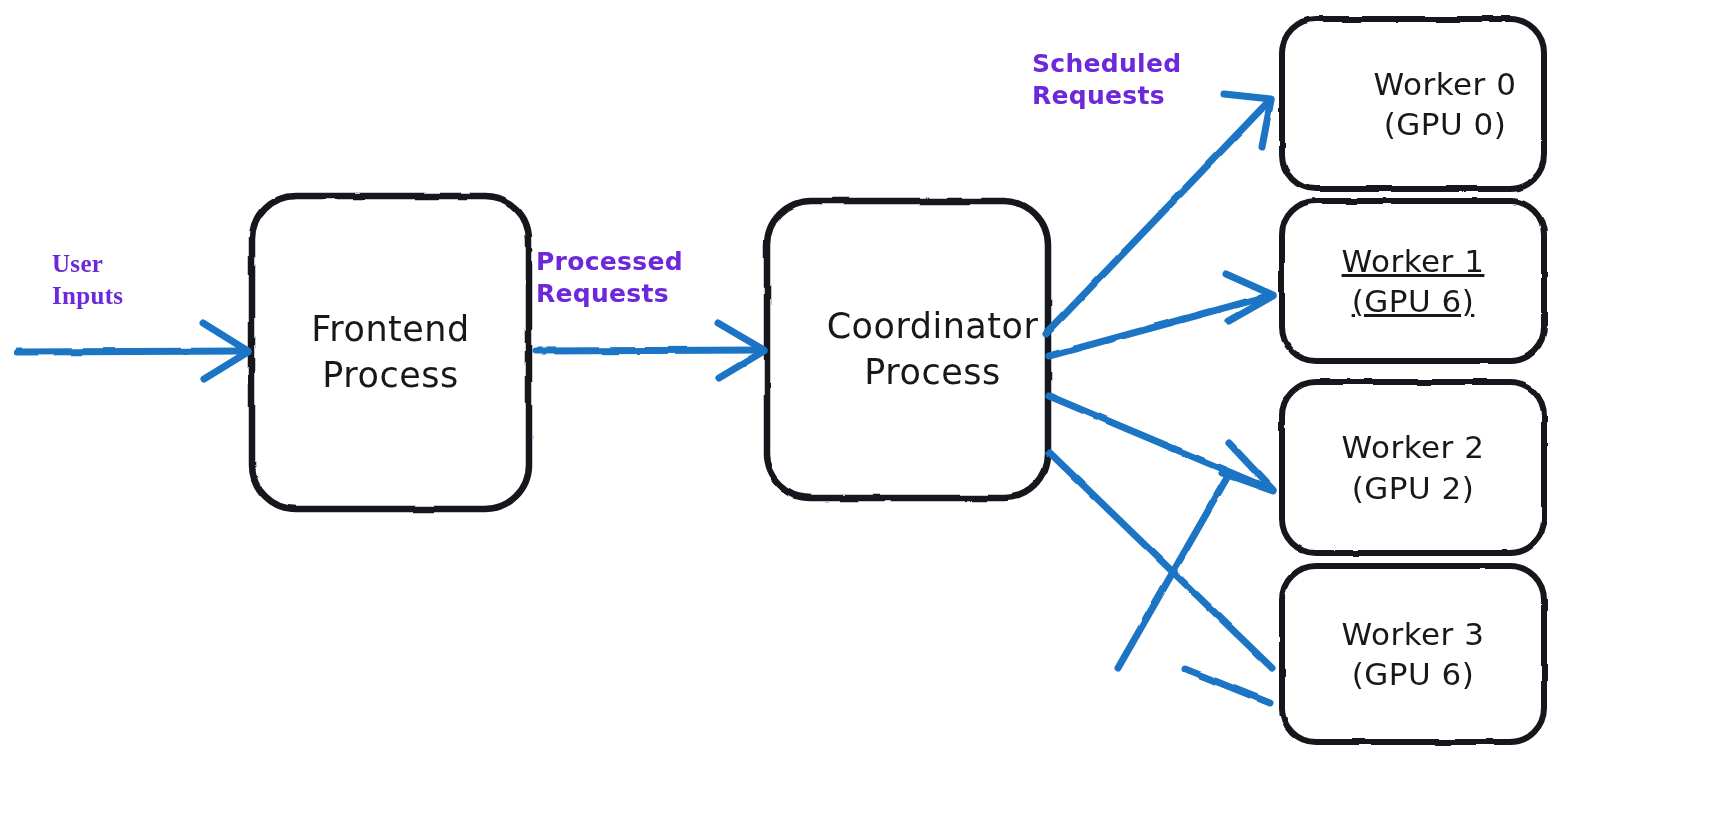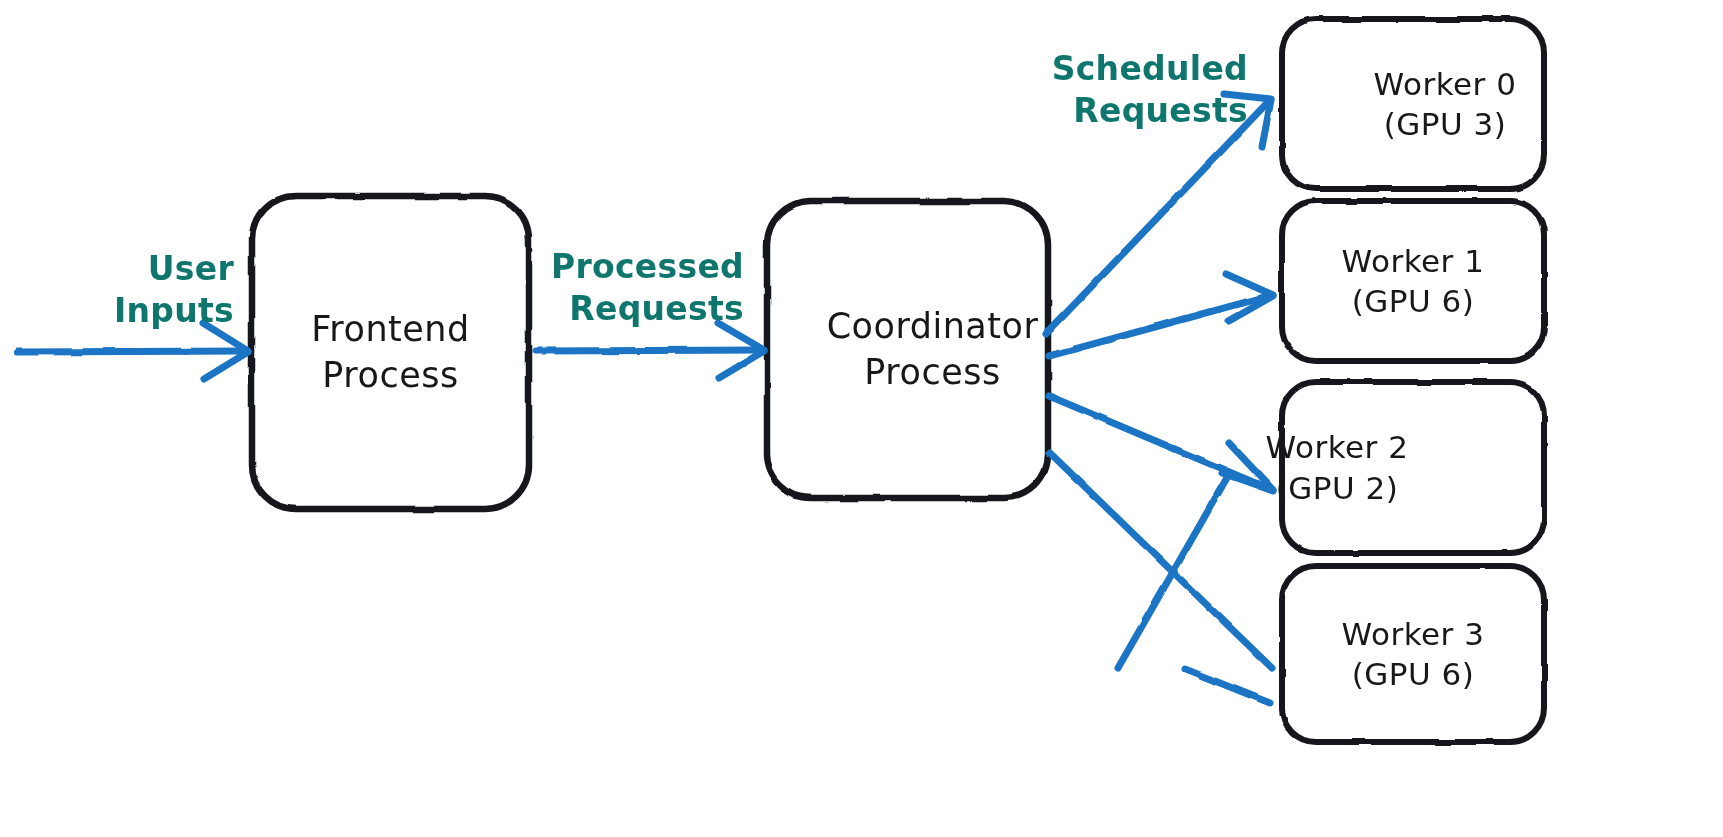--- a/index.html
+++ b/index.html
@@ -42,24 +42,24 @@
     white-space: nowrap;
   }
   .proc-box .node-line {
     font-size: 35px;
   }
   .worker-box .node-line {
     font-size: 31px;
   }
   .edge-label {
     position: absolute;
-    color: #0f766e;
-    font-size: 33px;
+    color: #6d28d9;
+    font-size: 25px;
     line-height: 1.28;
-    text-align: right;
+    text-align: left;
     letter-spacing: 0.3px;
     font-weight: 600;
     z-index: 4;
     pointer-events: none;
     white-space: pre-line;
   }
 </style>
 </head>
 <body>
 
@@ -136,39 +136,39 @@
     <span class="node-line">Process</span>
   </div>
 
   <div class="node-box proc-box" style="left:792px; top:201px; width:281px; height:297px;">
     <span class="node-line">Coordinator</span>
     <span class="node-line">Process</span>
   </div>
 
   <div class="node-box worker-box" style="left:1314px; top:19px; width:262px; height:170px;">
     <span class="node-line">Worker 0</span>
-    <span class="node-line">(GPU 3)</span>
+    <span class="node-line">(GPU 0)</span>
   </div>
 
-  <div class="node-box worker-box" style="left:1282px; top:201px; width:262px; height:160px;">
+  <div class="node-box worker-box" style="left:1282px; top:201px; width:262px; height:160px;text-decoration:underline;">
     <span class="node-line">Worker 1</span>
     <span class="node-line">(GPU 6)</span>
   </div>
 
-  <div class="node-box worker-box" style="left:1206px; top:382px; width:262px; height:171px;text-align:right;">
+  <div class="node-box worker-box" style="left:1282px; top:382px; width:262px; height:171px;text-align:right;">
     <span class="node-line">Worker 2</span>
     <span class="node-line">(GPU 2)</span>
   </div>
 
   <div class="node-box worker-box" style="left:1282px; top:566px; width:262px; height:176px;text-align:right;">
     <span class="node-line">Worker 3</span>
     <span class="node-line">(GPU 6)</span>
   </div>
 
-  <div class="edge-label" style="left:44px; top:248px; width:190px;">User
+  <div class="edge-label" style="left:52px; top:248px; width:190px;font-family:Liberation Serif, serif;">User
 Inputs</div>
 
   <div class="edge-label" style="left:536px; top:246px; width:208px;">Processed
 Requests</div>
 
   <div class="edge-label" style="left:1032px; top:48px; width:216px;">Scheduled
 Requests</div>
 
 </div>
 

